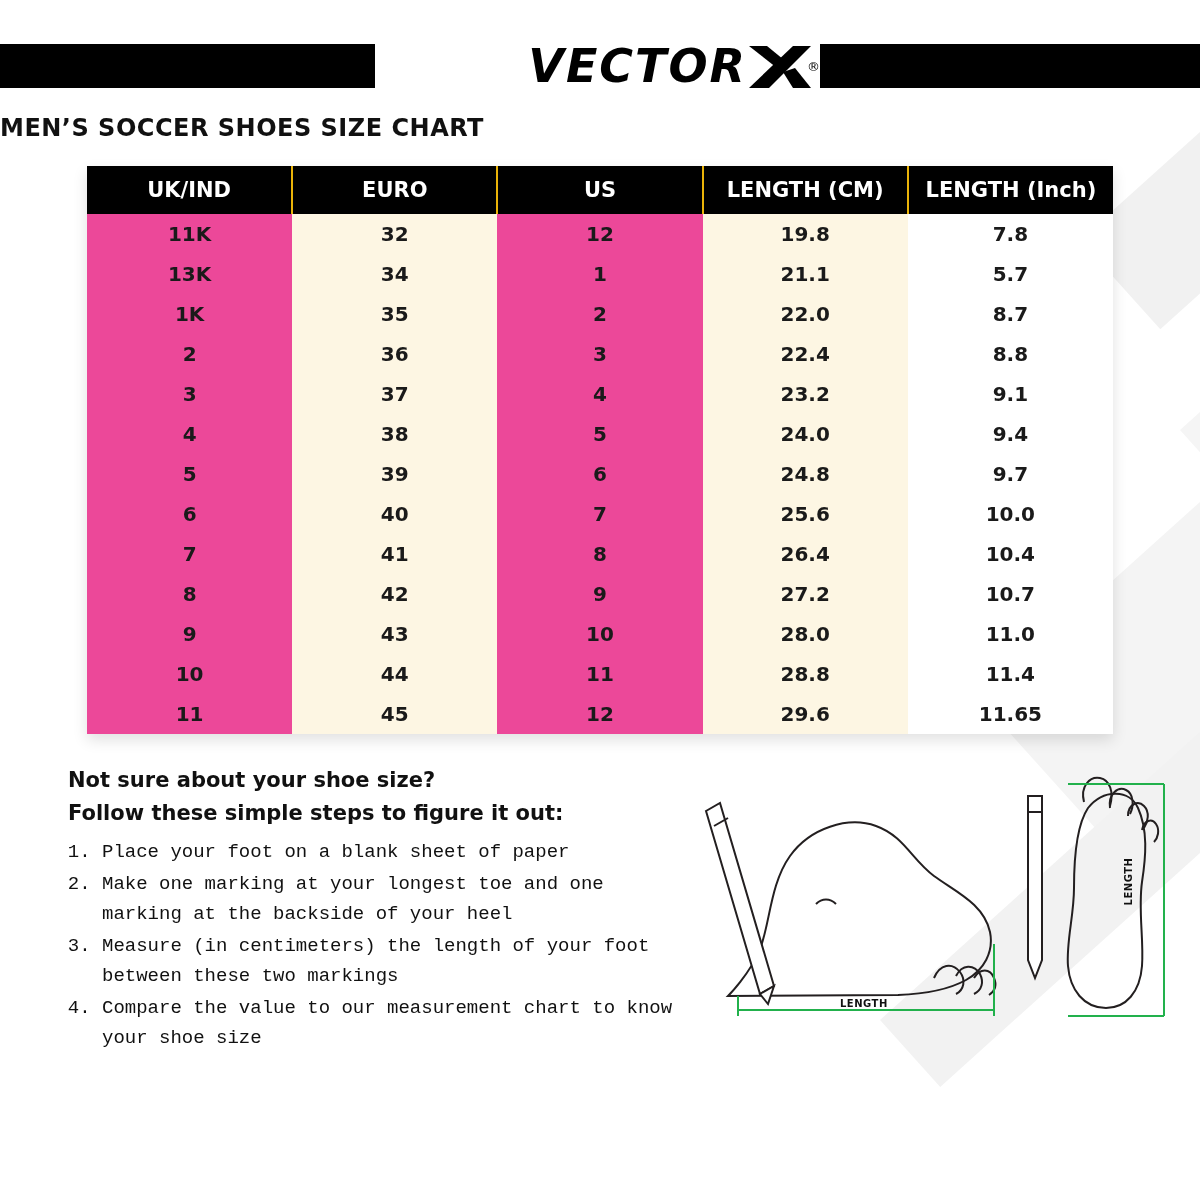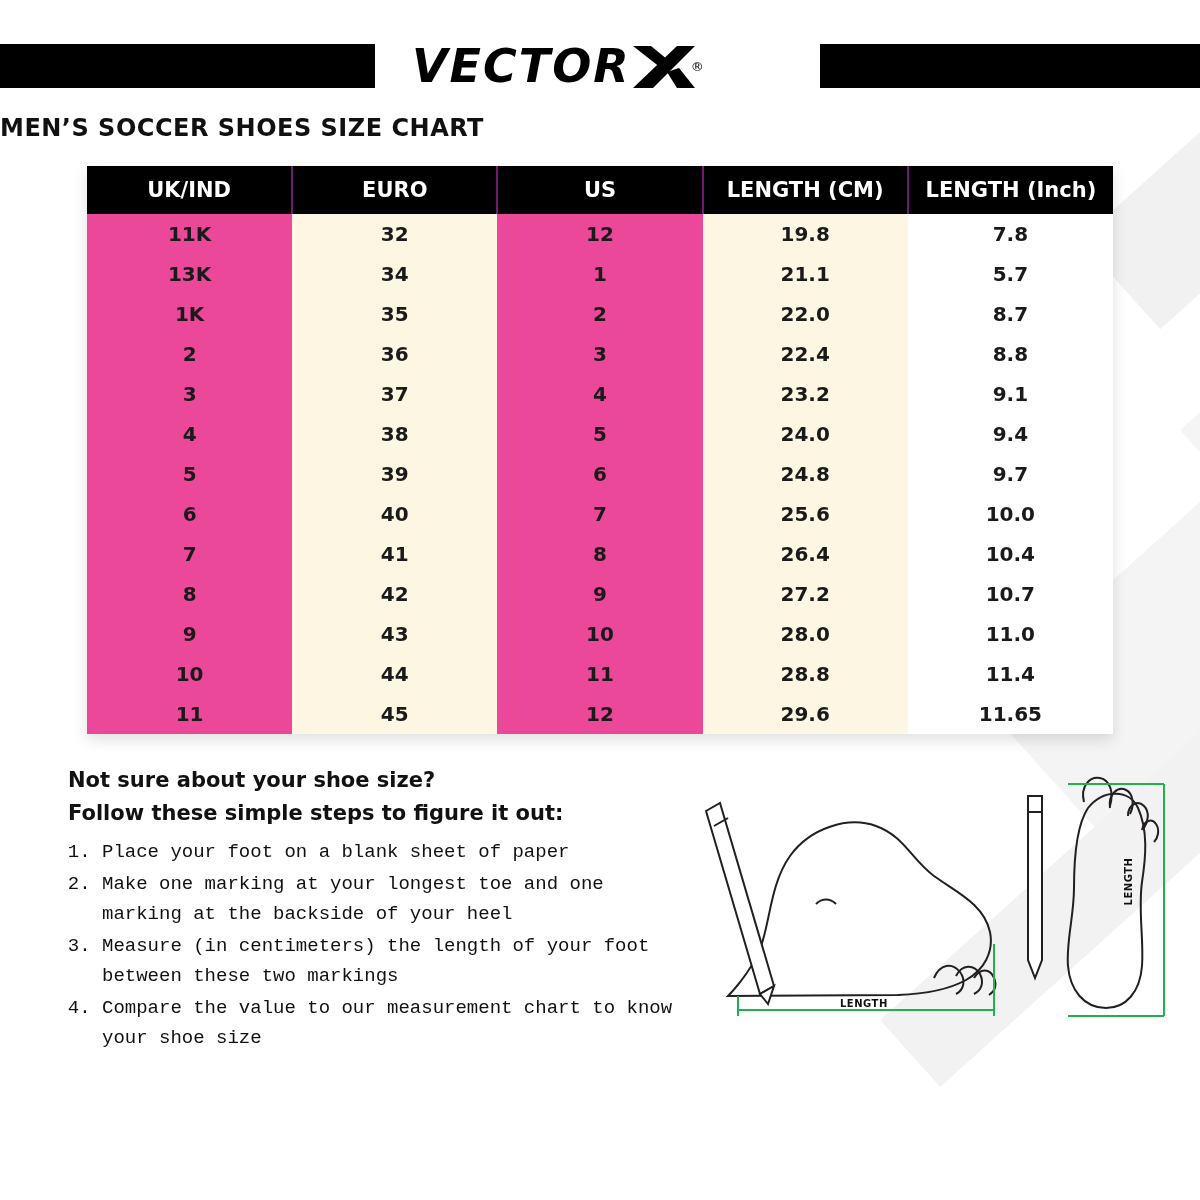--- a/index.html
+++ b/index.html
@@ -52,21 +52,21 @@
     height: 44px;
     background: #000000;
     flex: 0 0 auto;
   }
   .bar-left { width: 375px; }
   .bar-right { width: 380px; }
   .logo {
     flex: 1 1 auto;
     display: flex;
     align-items: center;
-    justify-content: flex-start;
+    justify-content: flex-end;
     white-space: nowrap;
     margin-left: 37px;
   }
   .logo-word {
     font-size: 46px;
     font-weight: bold;
     letter-spacing: 2px;
     font-style: italic;
     font-family: "DejaVu Sans", sans-serif;
     color: #000;
@@ -107,21 +107,21 @@
     width: 100%;
     table-layout: fixed;
   }
   thead th {
     background: #000000;
     color: #ffffff;
     font-size: 21px;
     font-weight: bold;
     padding: 12px 4px;
     text-align: center;
-    border-right: 2px solid #701a75;
+    border-right: 2px solid #eab308;
     font-family: "DejaVu Sans", sans-serif;
   }
   thead th:last-child { border-right: none; }
   tbody td {
     text-align: center;
     font-size: 20px;
     font-weight: bold;
     padding: 8px 4px;
     font-family: "DejaVu Sans", sans-serif;
     color: #1a1a1a;

